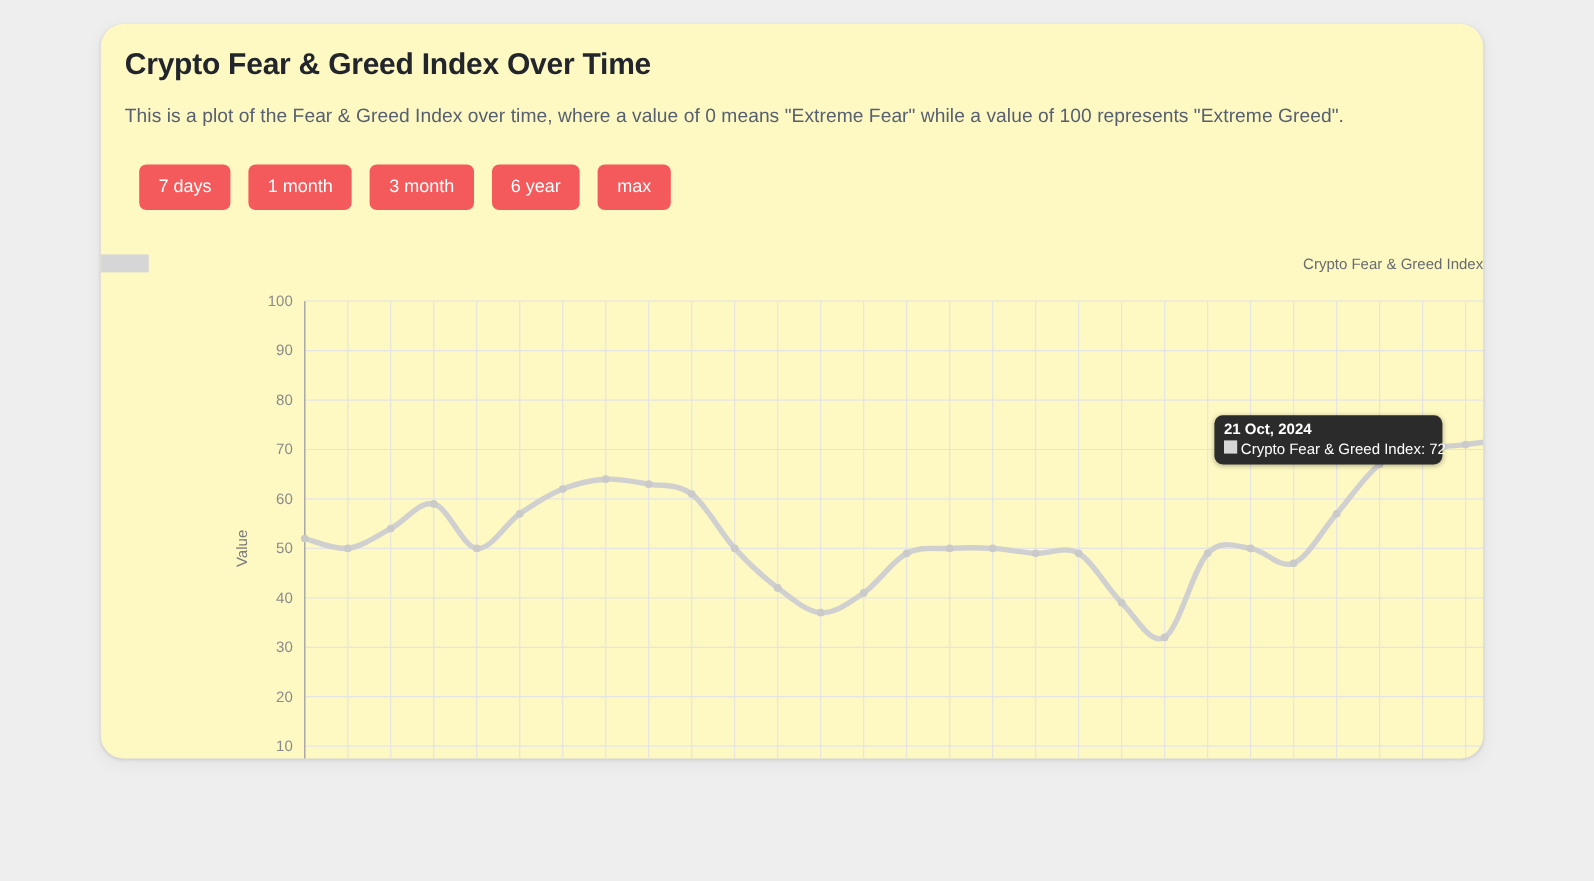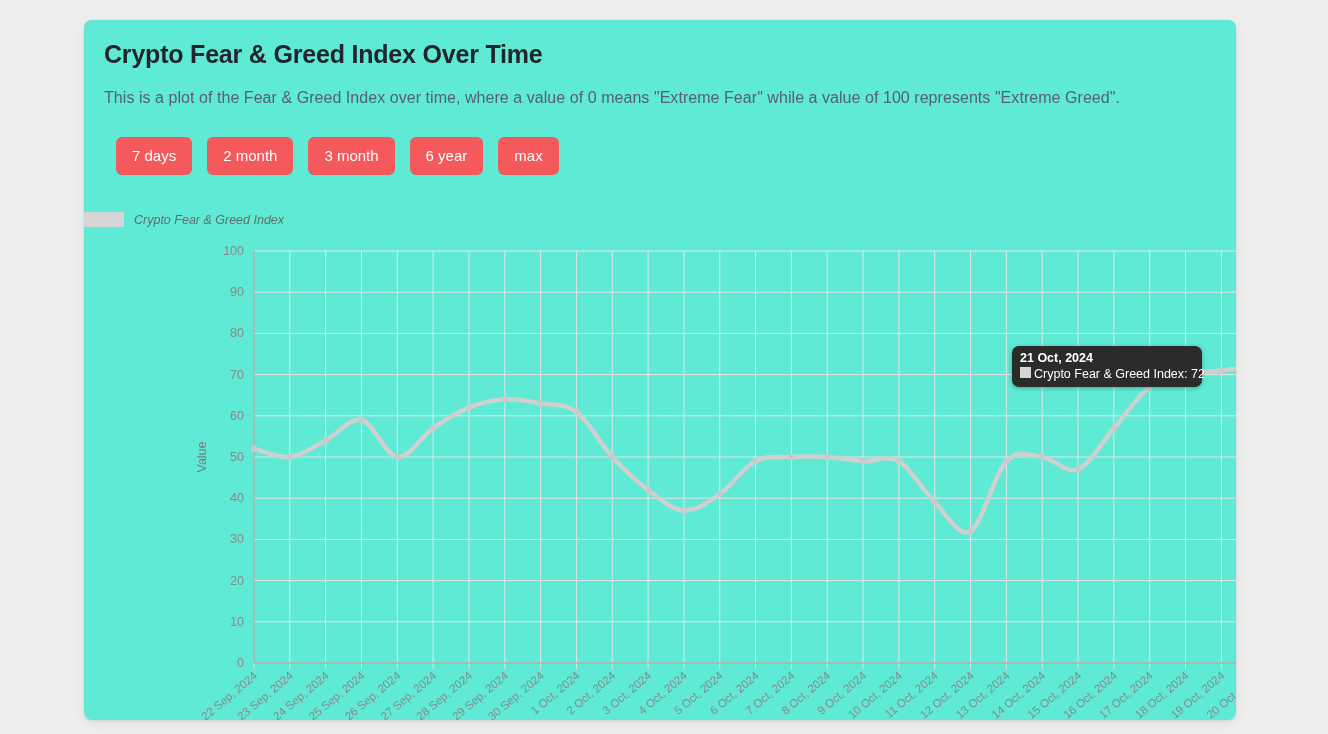--- a/index.html
+++ b/index.html
@@ -11,23 +11,23 @@
     overflow: hidden;
   }
   #page {
     position: relative;
     width: 1328px; height: 734px;
     background: #efeeee;
   }
   .card {
     position: absolute;
     left: 84px; top: 20px;
-    width: 1152px; height: 700px;
-    background: #5eead4;
-    border-radius: 8px;
+    width: 1152px; height: 612px;
+    background: #fef9c3;
+    border-radius: 19px;
     box-shadow: 0 1px 3px rgba(0,0,0,0.10), 0 4px 14px rgba(0,0,0,0.05);
     overflow: hidden;
   }
   .page-title {
     position: absolute;
     left: 20px; top: 20px;
     font-size: 25px;
     font-weight: 700;
     color: #22262c;
     letter-spacing: -0.2px;
@@ -64,24 +64,23 @@
   .chart-wrap {
     position: absolute;
     left: 0px; top: 180px;
     width: 1152px; height: 520px;
   }
   .legend {
     position: absolute;
     left: 0; top: 12px;
     width: 1152px;
     display: flex;
-    justify-content: flex-start;
+    justify-content: space-between;
     align-items: center;
     gap: 10px;
-    font-style: italic;
   }
   .legend-swatch {
     width: 40px; height: 15px;
     background: #d6d6d6;
     display: inline-block;
   }
   .legend-label {
     font-size: 12.5px;
     color: #666b70;
   }
@@ -124,21 +123,21 @@
 <body>
 
 <div id="page">
   <div class="card">
 
     <div class="page-title">Crypto Fear &amp; Greed Index Over Time</div>
     <div class="page-desc">This is a plot of the Fear &amp; Greed Index over time, where a value of 0 means "Extreme Fear" while a value of 100 represents "Extreme Greed".</div>
 
     <div class="btn-row">
       <button class="range-btn">7 days</button>
-      <button class="range-btn">2 month</button>
+      <button class="range-btn">1 month</button>
       <button class="range-btn">3 month</button>
       <button class="range-btn">6 year</button>
       <button class="range-btn">max</button>
     </div>
 
     <div class="chart-wrap">
 
       <div class="legend">
         <span class="legend-swatch"></span>
         <span class="legend-label">Crypto Fear &amp; Greed Index</span>

